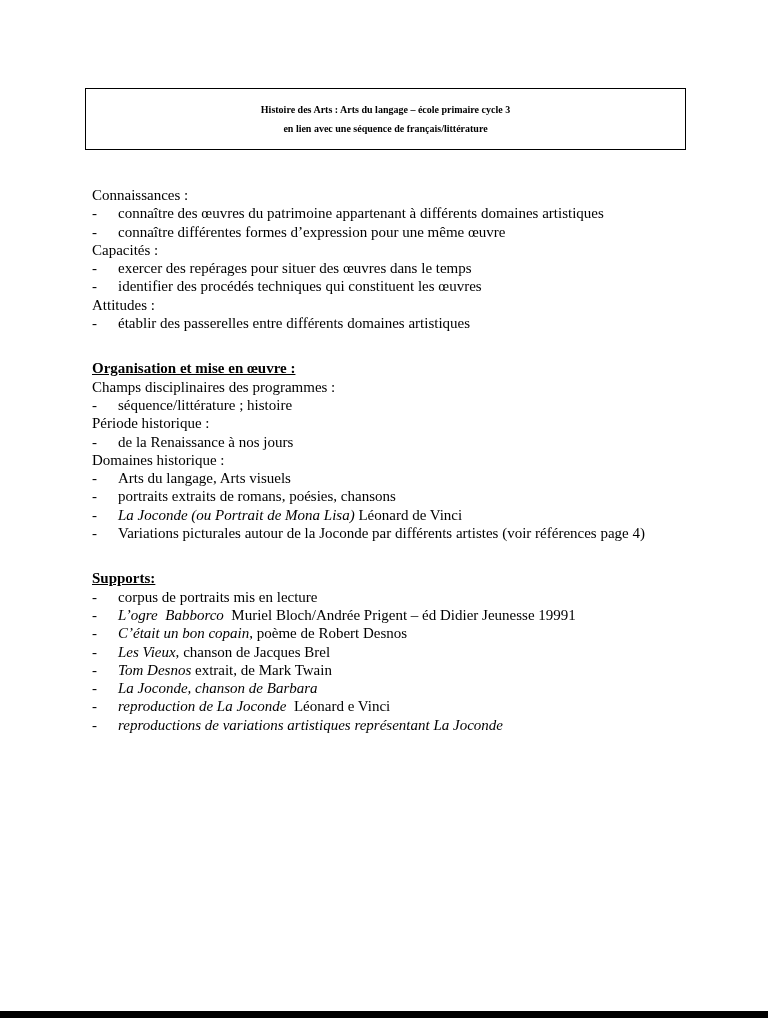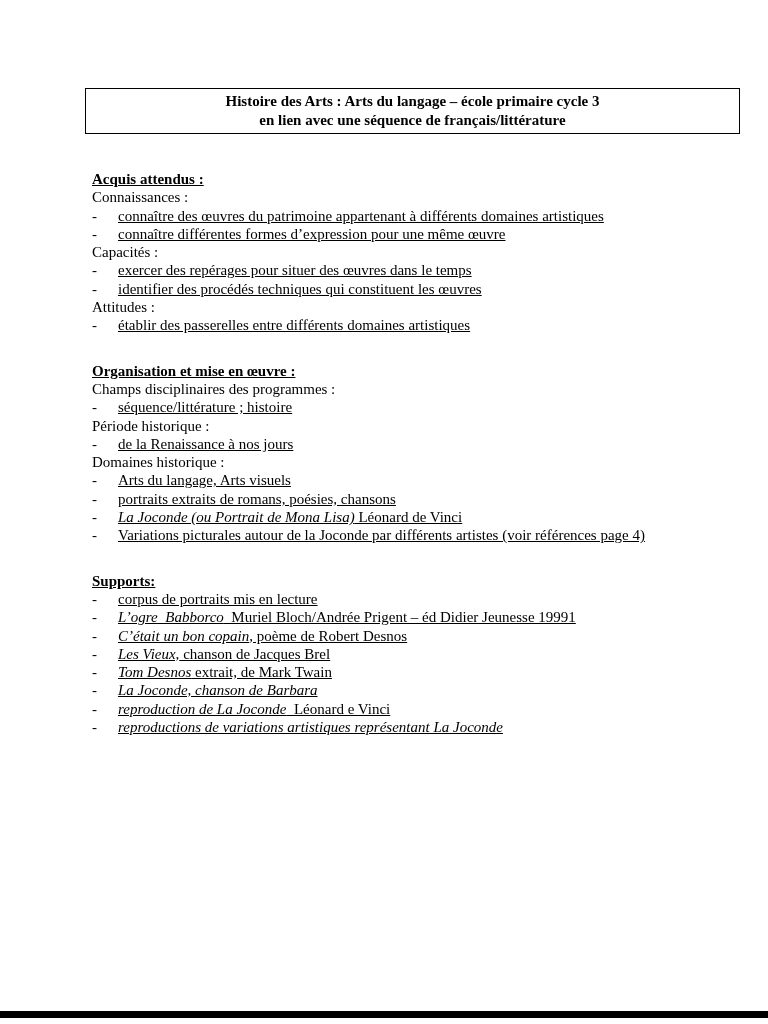--- a/index.html
+++ b/index.html
@@ -6,64 +6,63 @@
   .page {
     position:relative;
     width:768px; height:1024px;
     background:#ffffff;
     color:#000;
     font-family:"Liberation Serif", serif;
     overflow:hidden;
   }
   .title-box {
     margin:88px 0 0 85px;
-    width:655px;
+    width:601px;
     box-sizing:border-box;
     border:1px solid #000;
     text-align:center;
     font-weight:bold;
-    font-size:15px;
+    font-size:10px;
     line-height:19px;
-    padding:3px 6px;
+    padding:11px 6px;
   }
   .doc-body {
     margin:36px 28px 0 92px;
     font-size:15px;
     line-height:18.3px;
   }
   .heading {
     font-weight:bold;
     text-decoration:underline;
   }
   .heading:not(:first-child) { margin-top:27px; }
   .subheading { font-weight:normal; }
   .bullet { display:flex; }
   .bullet .dash { flex:0 0 26px; width:26px; }
   .bullet .txt { flex:1 1 auto; }
-  .seg { white-space:pre-wrap;text-decoration:underline; }
+  .seg { white-space:pre-wrap; }
   .seg.it { font-style:italic; }
   .bottom-bar {
     position:absolute;
     left:0; right:0; bottom:6px;
     height:7px;
     background:#000;
   }
 </style>
 </head>
 <body>
 
 <div class="page">
 
   <div class="title-box">
     <div>Histoire des Arts : Arts du langage – école primaire cycle 3</div>
     <div>en lien avec une séquence de français/littérature</div>
   </div>
 
   <div class="doc-body">
-      <div class="heading">Acquis attendus :</div>
       <div class="subheading">Connaissances :</div>
       <div class="bullet">
         <span class="dash">-</span>
         <span class="txt"><span class="seg">connaître des œuvres du patrimoine appartenant à différents domaines artistiques</span></span>
       </div>
       <div class="bullet">
         <span class="dash">-</span>
         <span class="txt"><span class="seg">connaître différentes formes d’expression pour une même œuvre</span></span>
       </div>
       <div class="subheading">Capacités :</div>

